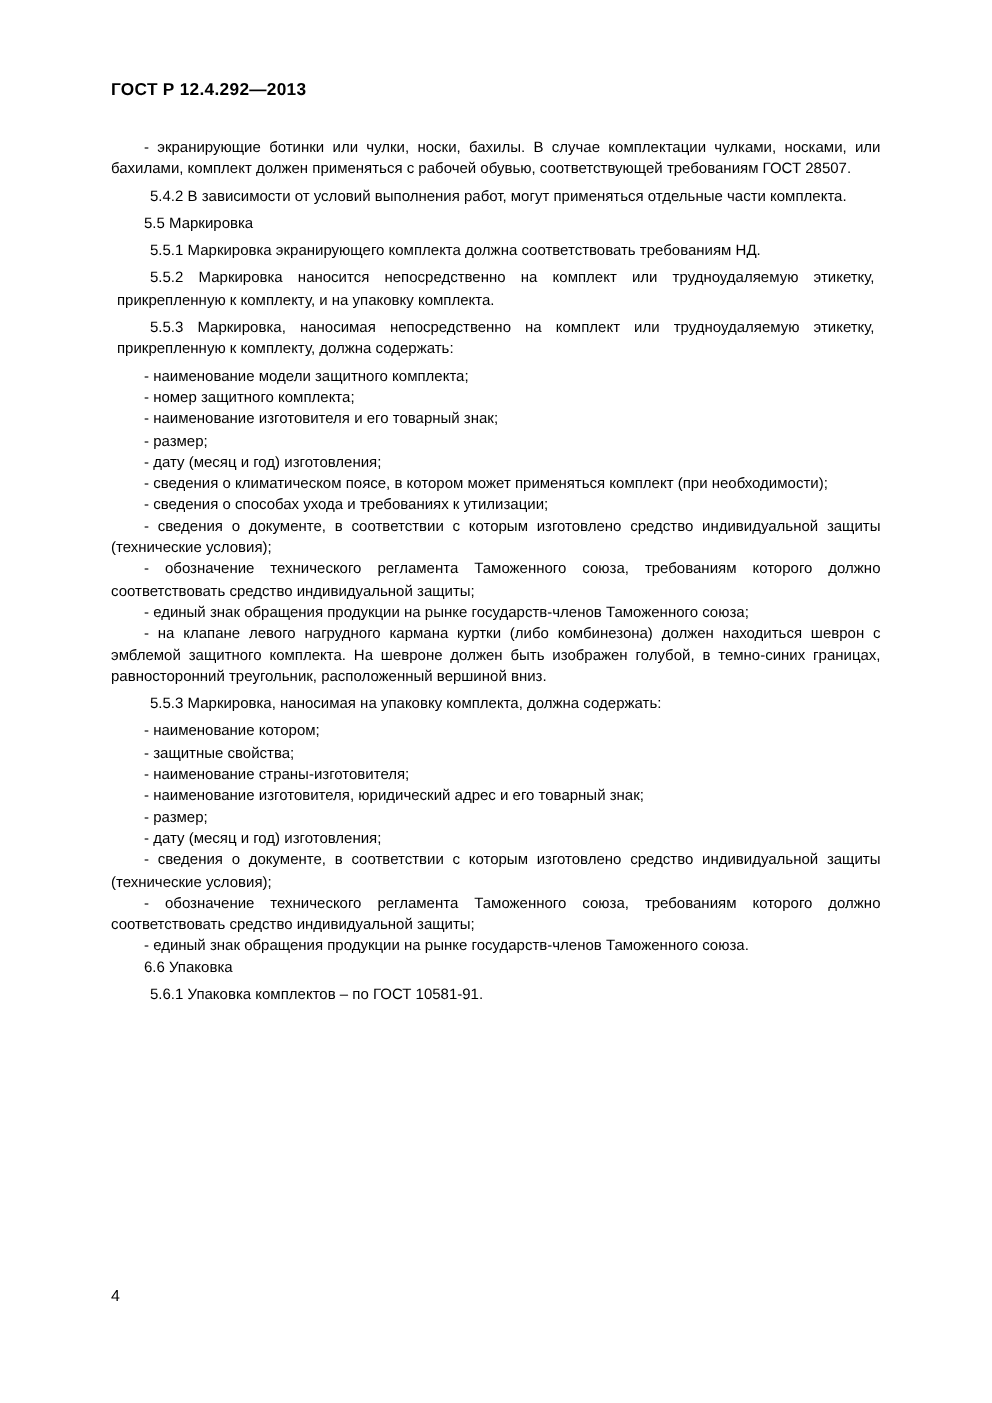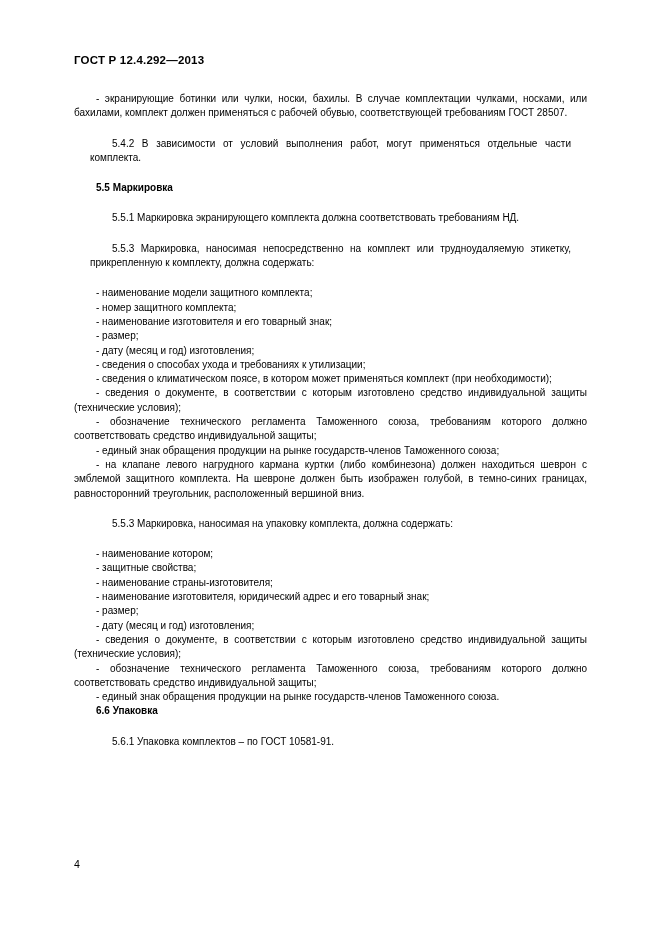--- a/index.html
+++ b/index.html
@@ -34,59 +34,60 @@
   .content {
     position: absolute;
     left: 74px;
     top: 92px;
     width: 513px;
     font-size: 10px;
     line-height: 14.3px;
     text-align: justify;
   }
   .p {
-    margin: 16px;
+    margin: 4px;
     text-indent: 22px;
   }
   .p-dash {
     margin: 0;
     text-indent: 22px;
   }
   .head-sub {
     margin: 0;
     text-indent: 22px;
-    font-weight: bold;
+    font-weight: normal;
   }
   .pagenum {
     position: absolute;
     left: 74px;
     top: 858px;
     font-size: 10.6px;
   }
 </style>
 </head>
 <body>
 
 <div class="page">
 
   <div class="header">ГОСТ Р 12.4.292—2013</div>
 
   <div class="content">
     <p class="p-dash">- экранирующие ботинки или чулки, носки, бахилы. В случае комплектации чулками, носками, или бахилами, комплект должен применяться с рабочей обувью, соответствующей требованиям ГОСТ 28507.</p>
     <p class="p">5.4.2 В зависимости от условий выполнения работ, могут применяться отдельные части комплекта.</p>
     <p class="head-sub">5.5  Маркировка</p>
     <p class="p">5.5.1 Маркировка экранирующего комплекта должна соответствовать требованиям НД.</p>
+    <p class="p">5.5.2 Маркировка наносится непосредственно на комплект или трудноудаляемую этикетку, прикрепленную к комплекту, и на упаковку комплекта.</p>
     <p class="p">5.5.3 Маркировка, наносимая непосредственно на комплект или трудноудаляемую этикетку, прикрепленную к комплекту, должна содержать:</p>
     <p class="p-dash">- наименование модели защитного комплекта;</p>
     <p class="p-dash">- номер защитного комплекта;</p>
     <p class="p-dash">- наименование изготовителя и его товарный знак;</p>
     <p class="p-dash">- размер;</p>
     <p class="p-dash">- дату (месяц и год) изготовления;</p>
+    <p class="p-dash">- сведения о климатическом поясе, в котором может применяться комплект (при необходимости);</p>
     <p class="p-dash">- сведения о способах ухода и требованиях к утилизации;</p>
-    <p class="p-dash">- сведения о климатическом поясе, в котором может применяться комплект (при необходимости);</p>
     <p class="p-dash">- сведения о документе, в соответствии с которым изготовлено средство индивидуальной защиты (технические условия);</p>
     <p class="p-dash">- обозначение технического регламента Таможенного союза, требованиям которого должно соответствовать средство индивидуальной защиты;</p>
     <p class="p-dash">- единый знак обращения продукции на рынке государств-членов Таможенного союза;</p>
     <p class="p-dash">- на клапане левого нагрудного кармана куртки (либо комбинезона) должен находиться шеврон с эмблемой защитного комплекта. На шевроне должен быть изображен голубой, в темно-синих границах, равносторонний треугольник, расположенный вершиной вниз.</p>
     <p class="p">5.5.3 Маркировка, наносимая на упаковку комплекта, должна содержать:</p>
     <p class="p-dash">- наименование котором;</p>
     <p class="p-dash">- защитные свойства;</p>
     <p class="p-dash">- наименование страны-изготовителя;</p>
     <p class="p-dash">- наименование изготовителя, юридический адрес  и его товарный знак;</p>
     <p class="p-dash">- размер;</p>

